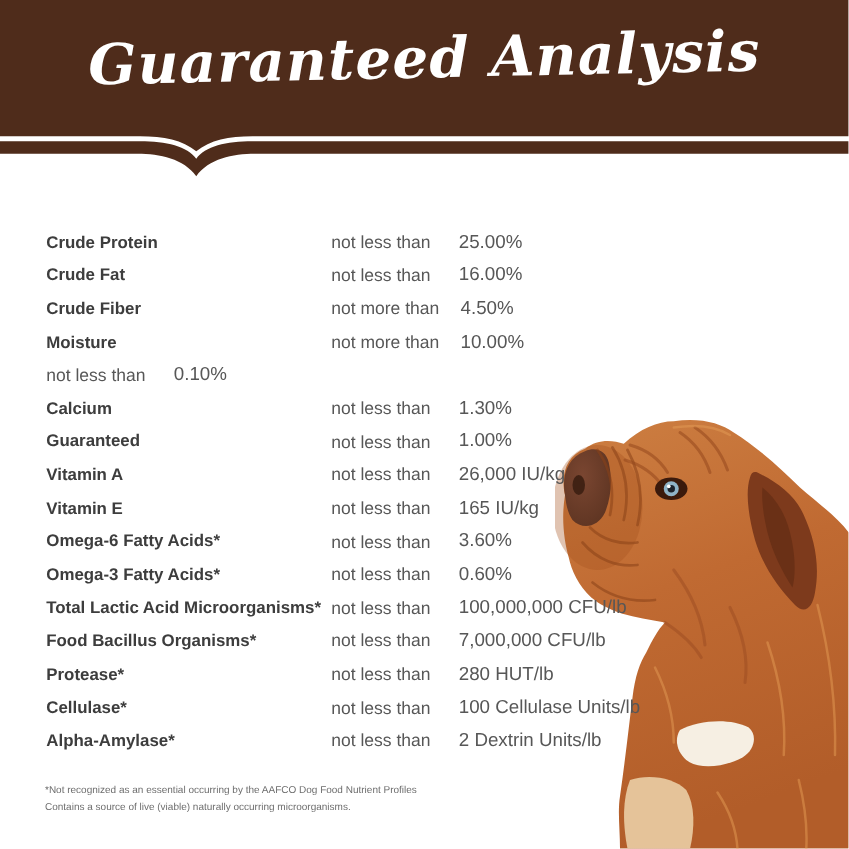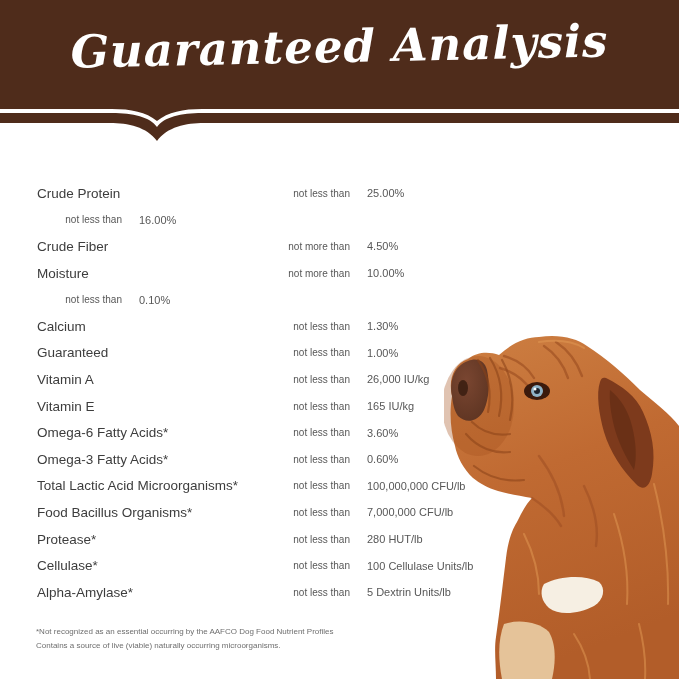--- a/index.html
+++ b/index.html
@@ -20,29 +20,29 @@
     font-size:45px; letter-spacing:1px;
     color: var(--banner-text, #ffffff);
     transform:rotate(-1.2deg);
     pointer-events:none;
   }
 
   
   .ga-table { position:absolute; left:37px; top:180px; width:470px; z-index:2; }
   .ga-row { display:flex; height:26.6px; align-items:center; }
   .ga-label {
-    flex:0 0 228px; font-weight:normal; font-size:13.5px;
+    flex:0 0 228px; font-weight:bold; font-size:13.5px;
     color: var(--label-text, #3d3d3d); white-space:nowrap;
   }
   .ga-qual {
-    flex:0 0 85px; text-align:right; font-size:10px;
+    flex:0 0 85px; font-size:14px;
     color: var(--secondary-text, #575757); white-space:nowrap;
   }
   .ga-val {
-    margin-left:17px; font-size:11px;
+    margin-left:17px; font-size:15px;
     color: var(--secondary-text, #575757); white-space:nowrap;
   }
 
   
   .footnotes { position:absolute; left:36px; top:625px; z-index:2; }
   .footnote {
     font-size:8px; line-height:14px;
     color: var(--footnote-text, #6e6e6e);
   }
 
@@ -72,20 +72,21 @@
   <div class="banner-title">Guaranteed Analysis</div>
 
   <div class="ga-table">
     <div class="ga-row">
       <span class="ga-label">Crude Protein</span>
       <span class="ga-qual">not less than</span>
       <span class="ga-val">25.00%</span>
     </div>
 
     <div class="ga-row">
+      <span class="ga-label">Crude Fat</span>
       <span class="ga-qual">not less than</span>
       <span class="ga-val">16.00%</span>
     </div>
 
     <div class="ga-row">
       <span class="ga-label">Crude Fiber</span>
       <span class="ga-qual">not more than</span>
       <span class="ga-val">4.50%</span>
     </div>
 
@@ -156,21 +157,21 @@
 
     <div class="ga-row">
       <span class="ga-label">Cellulase*</span>
       <span class="ga-qual">not less than</span>
       <span class="ga-val">100 Cellulase Units/lb</span>
     </div>
 
     <div class="ga-row">
       <span class="ga-label">Alpha-Amylase*</span>
       <span class="ga-qual">not less than</span>
-      <span class="ga-val">5 Dextrin Units/lb</span>
+      <span class="ga-val">2 Dextrin Units/lb</span>
     </div>
   </div>
 
   <div class="footnotes">
     <div class="footnote">*Not recognized as an essential occurring by the AAFCO Dog Food Nutrient Profiles</div>
     <div class="footnote">Contains a source of live (viable) naturally occurring microorganisms.</div>
   </div>
 
   <svg class="dog-svg" width="235" height="345" viewBox="0 0 235 345" role="img">
     <defs>

